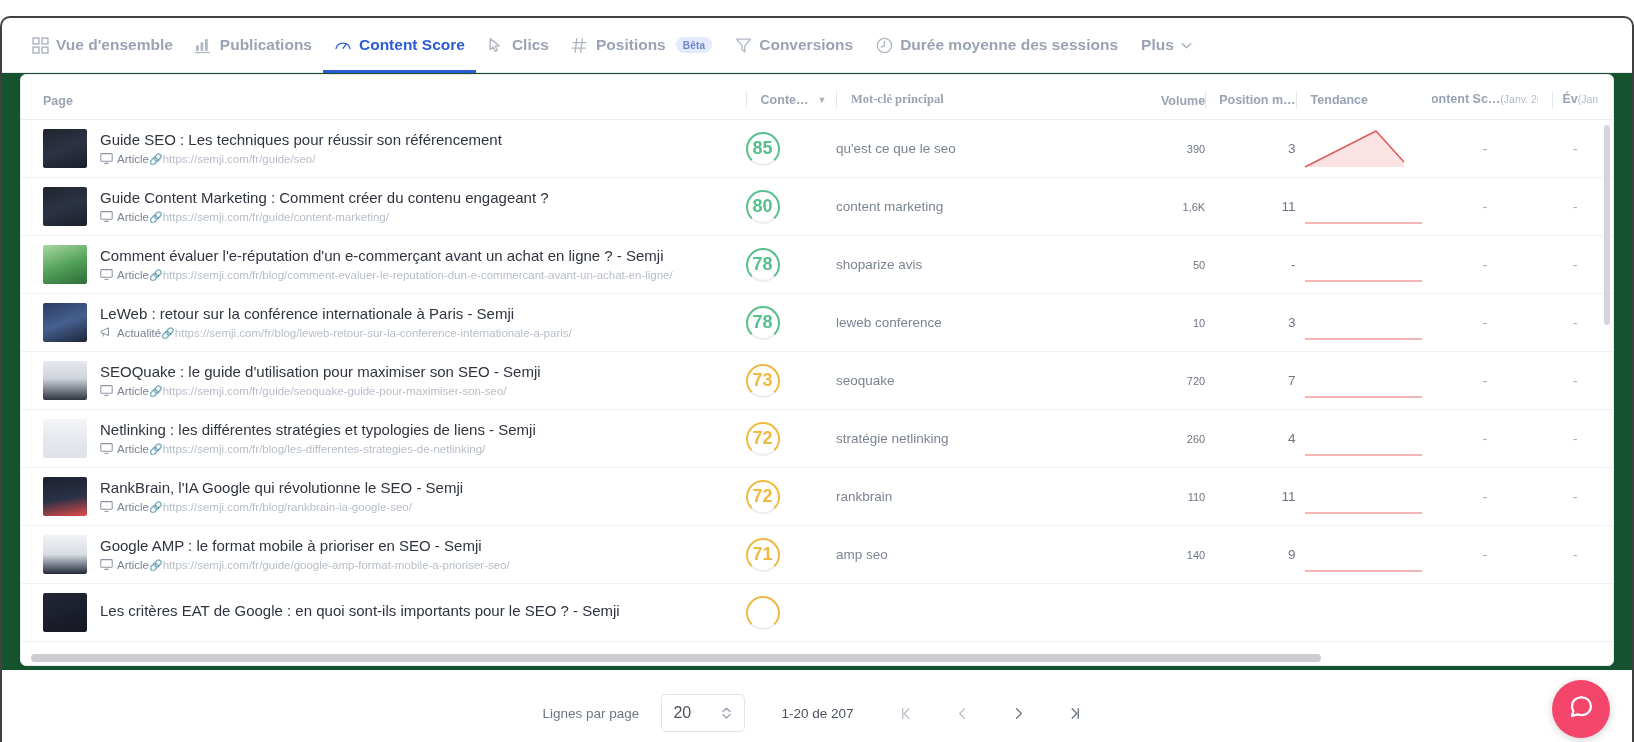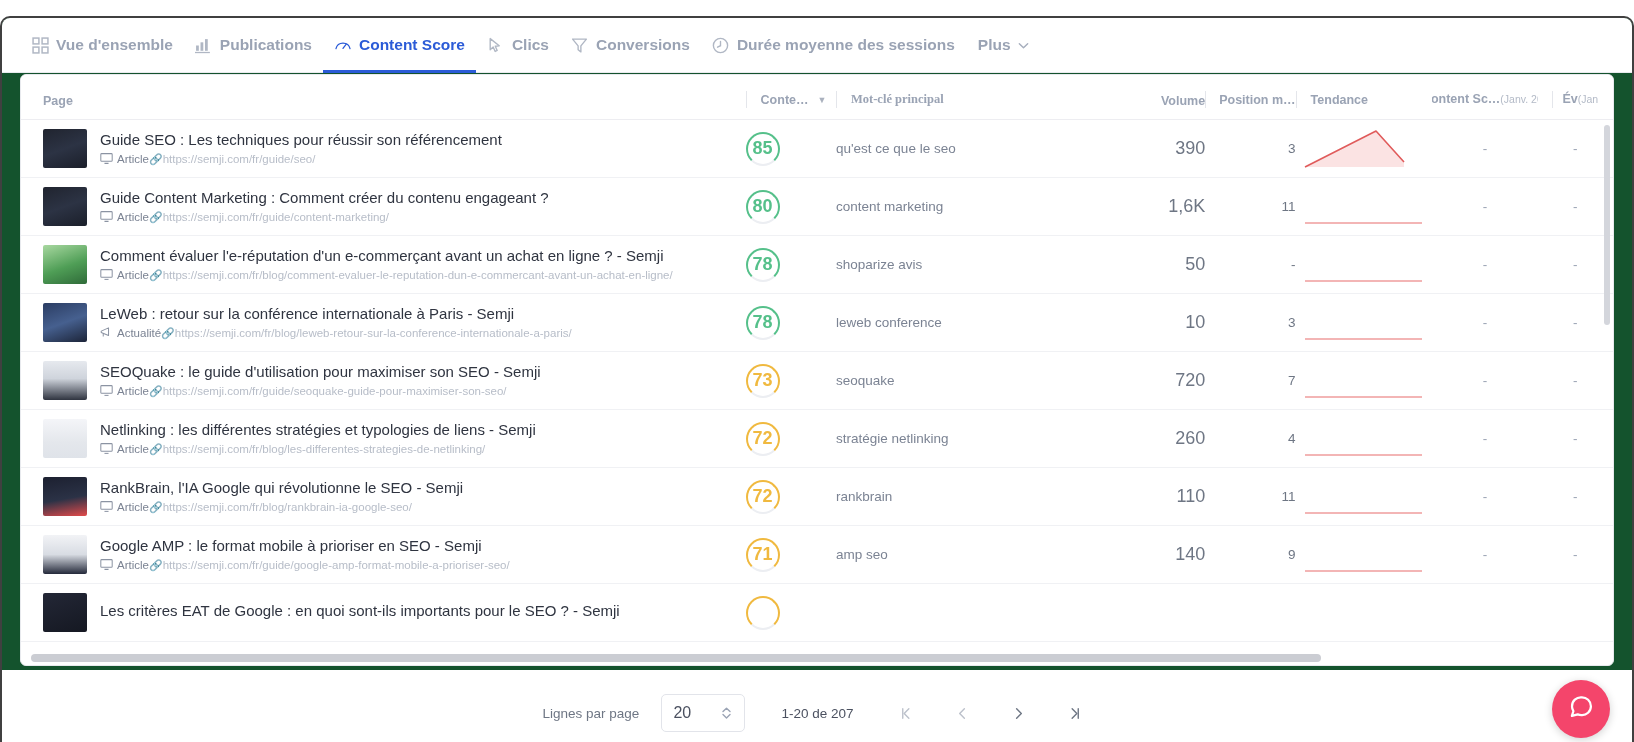--- a/index.html
+++ b/index.html
@@ -117,21 +117,21 @@
   .c-score { width: 96px; }
   .score-ring {
     width: 34px; height: 34px; border-radius: 50%;
     display: flex; align-items: center; justify-content: center;
     font-size: 18px; font-weight: bold;
     position: relative;
   }
   .score-ring span { position: relative; z-index: 2; }
 
   .c-kw  { width: 280px; font-size: 13.5px; color: #7b8393; }
-  .c-vol { width: 112px; justify-content: flex-end; font-size: 18px; color: #6e7684; }
+  .c-vol { width: 112px; justify-content: flex-end; font-size: 11px; color: #6e7684; }
   .c-pos { width: 96px; justify-content: flex-end; font-size: 13.5px; color: #6e7684; }
   .c-trend { width: 145px; justify-content: center; }
   .c-cs  { width: 112px; justify-content: center; font-size: 13.5px; color: #9aa3b4; }
   .c-ev  { width: 80px; justify-content: center; font-size: 13.5px; color: #9aa3b4; }
 
   .vscroll {
     position: absolute; top: 50px; right: 3px; width: 6px; height: 200px;
     border-radius: 3px; background: #d4d6dc;
   }
   .hscroll {
@@ -215,20 +215,29 @@
 
     <div class="nav-item">
       <span class="nav-icn">
         <svg width="17" height="17" viewBox="0 0 16 16" fill="none" stroke="#b0b7c4" stroke-width="1.3" stroke-linejoin="round">
           <path d="M3 1.5 L3 12 L5.8 9.4 L7.7 13.6 L9.6 12.7 L7.8 8.7 L11.5 8.3 Z"></path>
         </svg>
       </span>
       <span>Clics</span>
     </div>
 
+    <div class="nav-item">
+      <span class="nav-icn">
+        <svg width="17" height="17" viewBox="0 0 16 16" fill="none" stroke="#b0b7c4" stroke-width="1.3" stroke-linecap="round">
+          <path d="M5.5 1.5 L3.8 14.5 M10.8 1.5 L9.1 14.5 M1.8 5.3 H14 M1.2 10.5 H13.4"></path>
+        </svg>
+      </span>
+      <span>Positions</span>
+      <span class="beta-badge">Bêta</span>
+    </div>
 
     <div class="nav-item">
       <span class="nav-icn">
         <svg width="17" height="17" viewBox="0 0 16 16" fill="none" stroke="#b0b7c4" stroke-width="1.3" stroke-linejoin="round">
           <path d="M1.5 2 H14.5 L9.3 8.3 V14 L6.7 12 V8.3 Z"></path>
         </svg>
       </span>
       <span>Conversions</span>
     </div>
 

